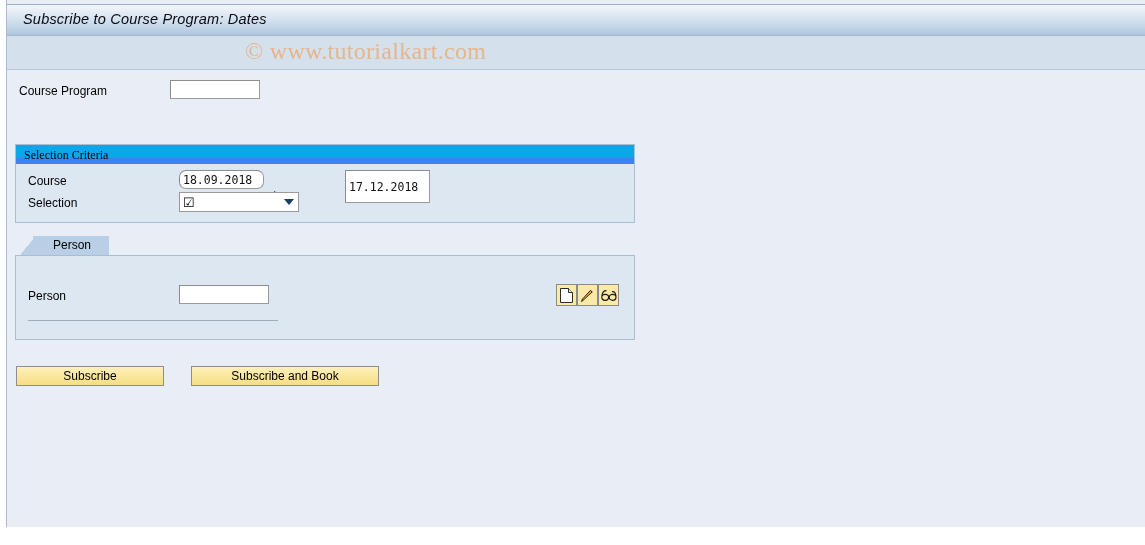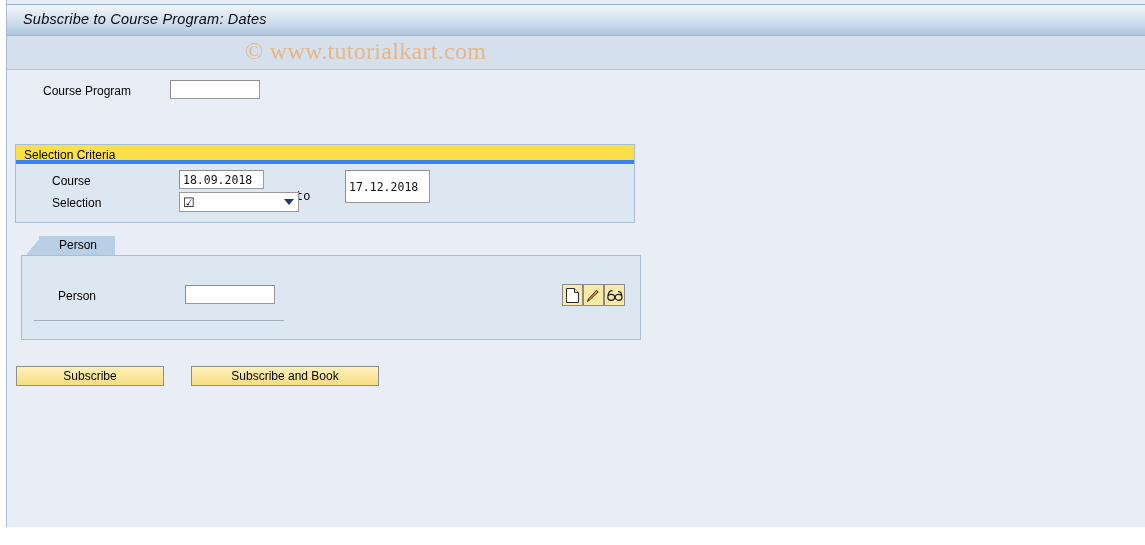--- a/index.html
+++ b/index.html
@@ -77,21 +77,20 @@
     text-align: center;
   }
 
   
   .fld-label {
     position: absolute;
     font-family: "Liberation Sans", sans-serif;
     font-size: 12px;
     color: #000;
     white-space: nowrap;
-    margin-left: 24px;
   }
 
   
   .txt-input {
     position: absolute;
     background: #ffffff;
     border: 1px solid #9a9a9a;
     border-top-color: #8d8d8d;
     border-left-color: #8d8d8d;
     box-sizing: border-box;
@@ -118,34 +117,35 @@
     background: #dde7f1;
     border: 1px solid #a9bdd3;
     box-sizing: border-box;
   }
   #selection-panel-header {
     position: absolute;
     left: 0;
     top: 0;
     width: 618px;
     height: 19px;
-    background: #fde047;
-    border-bottom: 4px solid #3b82f6;
-    box-sizing: border-box;
+    background: #0ea5e9;
+    border-bottom: 6px solid #3b82f6;
+    box-sizing: border-box;
+    font-family: Liberation Serif, serif;
   }
   #selection-panel-title {
     position: absolute;
     left: 8px;
     top: 3px;
     font-size: 12px;
     color: #000;
     white-space: nowrap;
   }
   #period-label { left: 12px; top: 29px; }
-  #period-from-input { left: 163px; top: 25px; width: 85px; height: 19px; }
+  #period-from-input { left: 163px; top: 25px; width: 85px; height: 19px; border-radius: 7px; }
   #period-to-label { left: 256px; top: 45px; font-family: Liberation Mono, monospace; }
   #period-to-input { left: 329px; top: 25px; width: 85px; height: 33px; }
   #language-label { left: 12px; top: 51px; }
 
   
   #language-dropdown {
     position: absolute;
     left: 163px;
     top: 47px;
     width: 120px;
@@ -176,21 +176,21 @@
   #language-dropdown-arrow .caret {
     width: 0; height: 0;
     border-left: 5px solid transparent;
     border-right: 5px solid transparent;
     border-top: 6px solid #1c3c63;
   }
 
   
   #tabstrip {
     position: absolute;
-    left: 14px;
+    left: 8px;
     top: 236px;
     width: 642px;
     height: 104px;
   }
   #person-tab {
     position: absolute;
     left: 18px;
     top: 0px;
     width: 76px;
     height: 19px;

